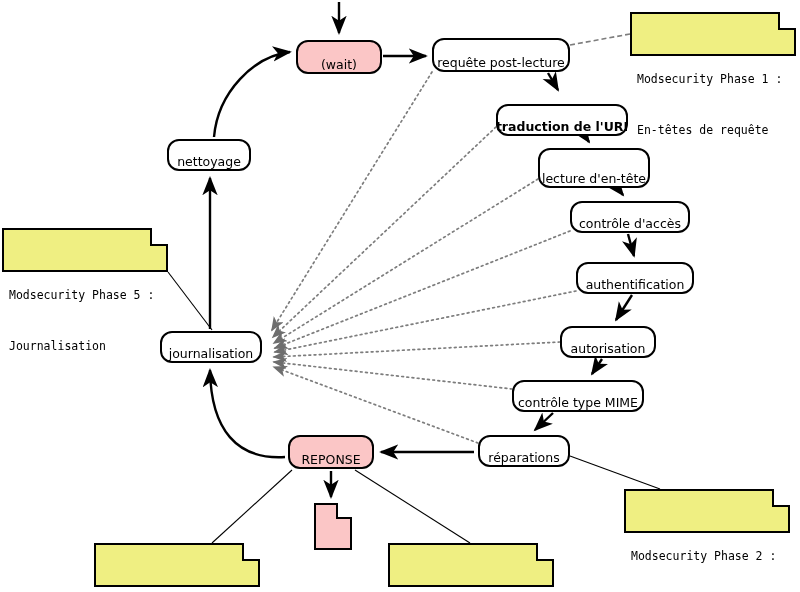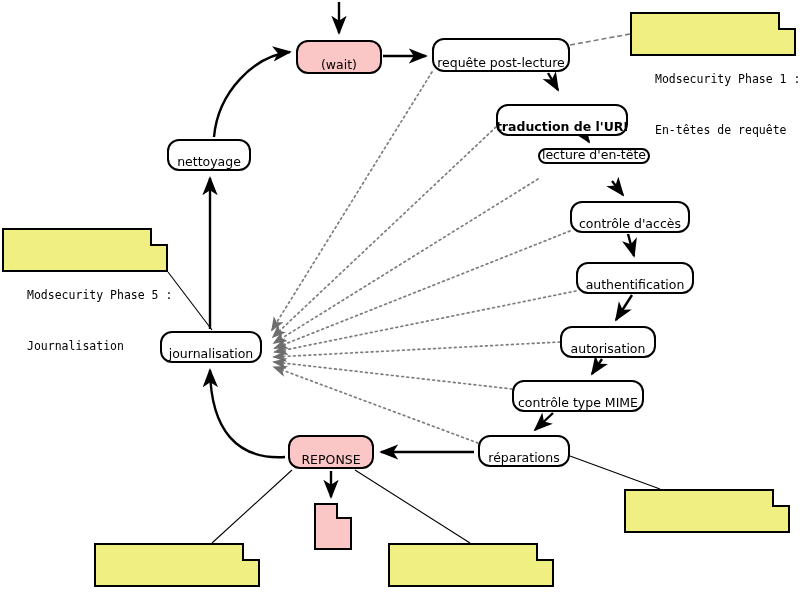--- a/index.html
+++ b/index.html
@@ -9,21 +9,21 @@
   svg.layer{position:absolute;left:0;top:0;width:800px;height:592px;}
   .node{position:absolute;box-sizing:border-box;
         border:2px solid #000;border-radius:12px;background:#ffffff;
         display:flex;align-items:flex-end;justify-content:center;
         font-family:"DejaVu Sans", sans-serif;font-size:12.5px;color:#000;
         white-space:nowrap;}
   .node.pink{background:#FBC6C6;}
   .note{position:absolute;box-sizing:border-box;background:#EFEF82;
         border:2px solid #000;
         font-family:"DejaVu Sans Mono", monospace;font-size:11.5px;
-        color:#000;line-height:17px;padding:6px 8px 5px 23px;
+        color:#000;line-height:17px;padding:6px 8px 5px 5px;
         white-space:pre;}
   .note .fold{position:absolute;right:-2px;top:-2px;width:16px;height:16px;
         background:#fff;border-left:2px solid #000;border-bottom:2px solid #000;
         transform:none;}
   .doc{position:absolute;box-sizing:border-box;background:#FBC6C6;
        border:2px solid #000;}
   .doc .fold{position:absolute;right:-2px;top:-2px;width:14px;height:14px;
        background:#fff;border-left:2px solid #000;border-bottom:2px solid #000;}
 </style>
 </head>
@@ -107,21 +107,21 @@
 
   <div class="node pink" style="left:296px;top:40px;width:86px;height:34px;">
     <span>(wait)</span>
   </div>
   <div class="node" style="left:432px;top:38px;width:138px;height:34px;">
     <span>requête post-lecture</span>
   </div>
   <div class="node" style="left:496px;top:104px;width:132px;height:32px;font-weight:bold;">
     <span>traduction de l'URI</span>
   </div>
-  <div class="node" style="left:538px;top:148px;width:112px;height:16px;">
+  <div class="node" style="left:538px;top:148px;width:112px;height:40px;">
     <span>lecture d'en-tête</span>
   </div>
   <div class="node" style="left:570px;top:201px;width:120px;height:32px;">
     <span>contrôle d'accès</span>
   </div>
   <div class="node" style="left:576px;top:262px;width:118px;height:32px;">
     <span>authentification</span>
   </div>
   <div class="node" style="left:560px;top:326px;width:96px;height:32px;">
     <span>autorisation</span>
@@ -151,20 +151,21 @@
     <div>Modsecurity Phase 1 :</div>
     <div>En-têtes de requête</div>
   </div>
   <div class="note" style="left:2px;top:228px;width:166px;height:44px;">
     <span class="fold"></span>
     <div>Modsecurity Phase 5 :</div>
     <div>Journalisation</div>
   </div>
   <div class="note" style="left:624px;top:489px;width:166px;height:44px;">
     <span class="fold"></span>
+    <div>Modsecurity Phase 2 :</div>
     
   </div>
   <div class="note" style="left:388px;top:543px;width:166px;height:44px;">
     <span class="fold"></span>
     
     
   </div>
   <div class="note" style="left:94px;top:543px;width:166px;height:44px;">
     <span class="fold"></span>
     

